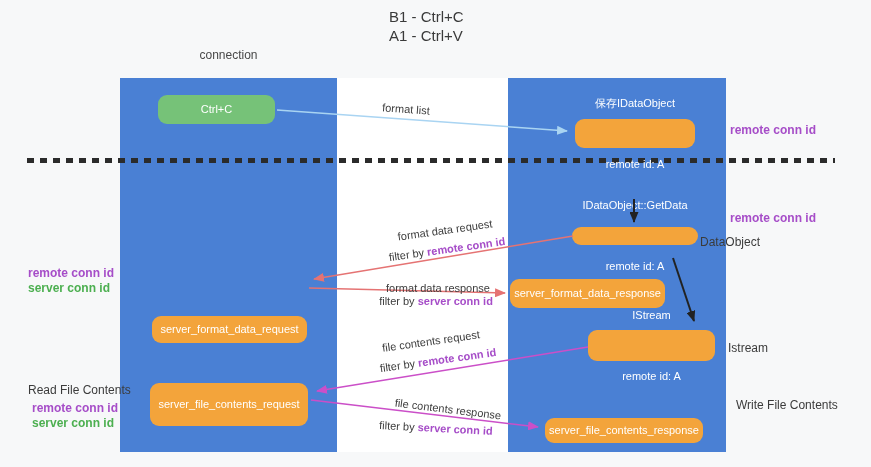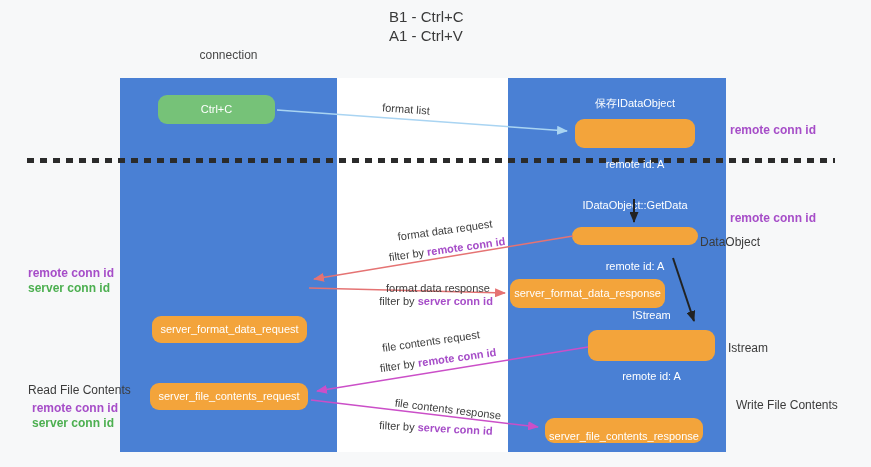--- a/index.html
+++ b/index.html
@@ -84,25 +84,25 @@
 
   <div class="node orange" style="left:510px;top:279px;width:155px;height:29px;">
     <span>server_format_data_response</span>
   </div>
 
   <div class="node orange" style="left:588px;top:330px;width:127px;height:31px;">
     <span>IStream</span>
     <span>remote id: A</span>
   </div>
 
-  <div class="node orange" style="left:150px;top:383px;width:158px;height:27px;">
+  <div class="node orange" style="left:150px;top:383px;width:158px;height:43px;">
     <span>server_file_contents_request</span>
   </div>
 
-  <div class="node orange" style="left:545px;top:418px;width:158px;height:25px;justify-content:flex-end;">
+  <div class="node orange" style="left:545px;top:418px;width:158px;height:25px;">
     <span>server_file_contents_response</span>
   </div>
 
   <svg class="arrows" width="871" height="467" viewBox="0 0 871 467">
     <defs>
       <marker id="ah-blue" markerUnits="userSpaceOnUse" markerWidth="11" markerHeight="9" refX="10" refY="4.5" orient="auto">
         <path d="M0,0 L11,4.5 L0,9 z" fill="#a9d4f2"></path>
       </marker>
       <marker id="ah-black" markerUnits="userSpaceOnUse" markerWidth="11" markerHeight="9" refX="10" refY="4.5" orient="auto">
         <path d="M0,0 L11,4.5 L0,9 z" fill="#222222"></path>

